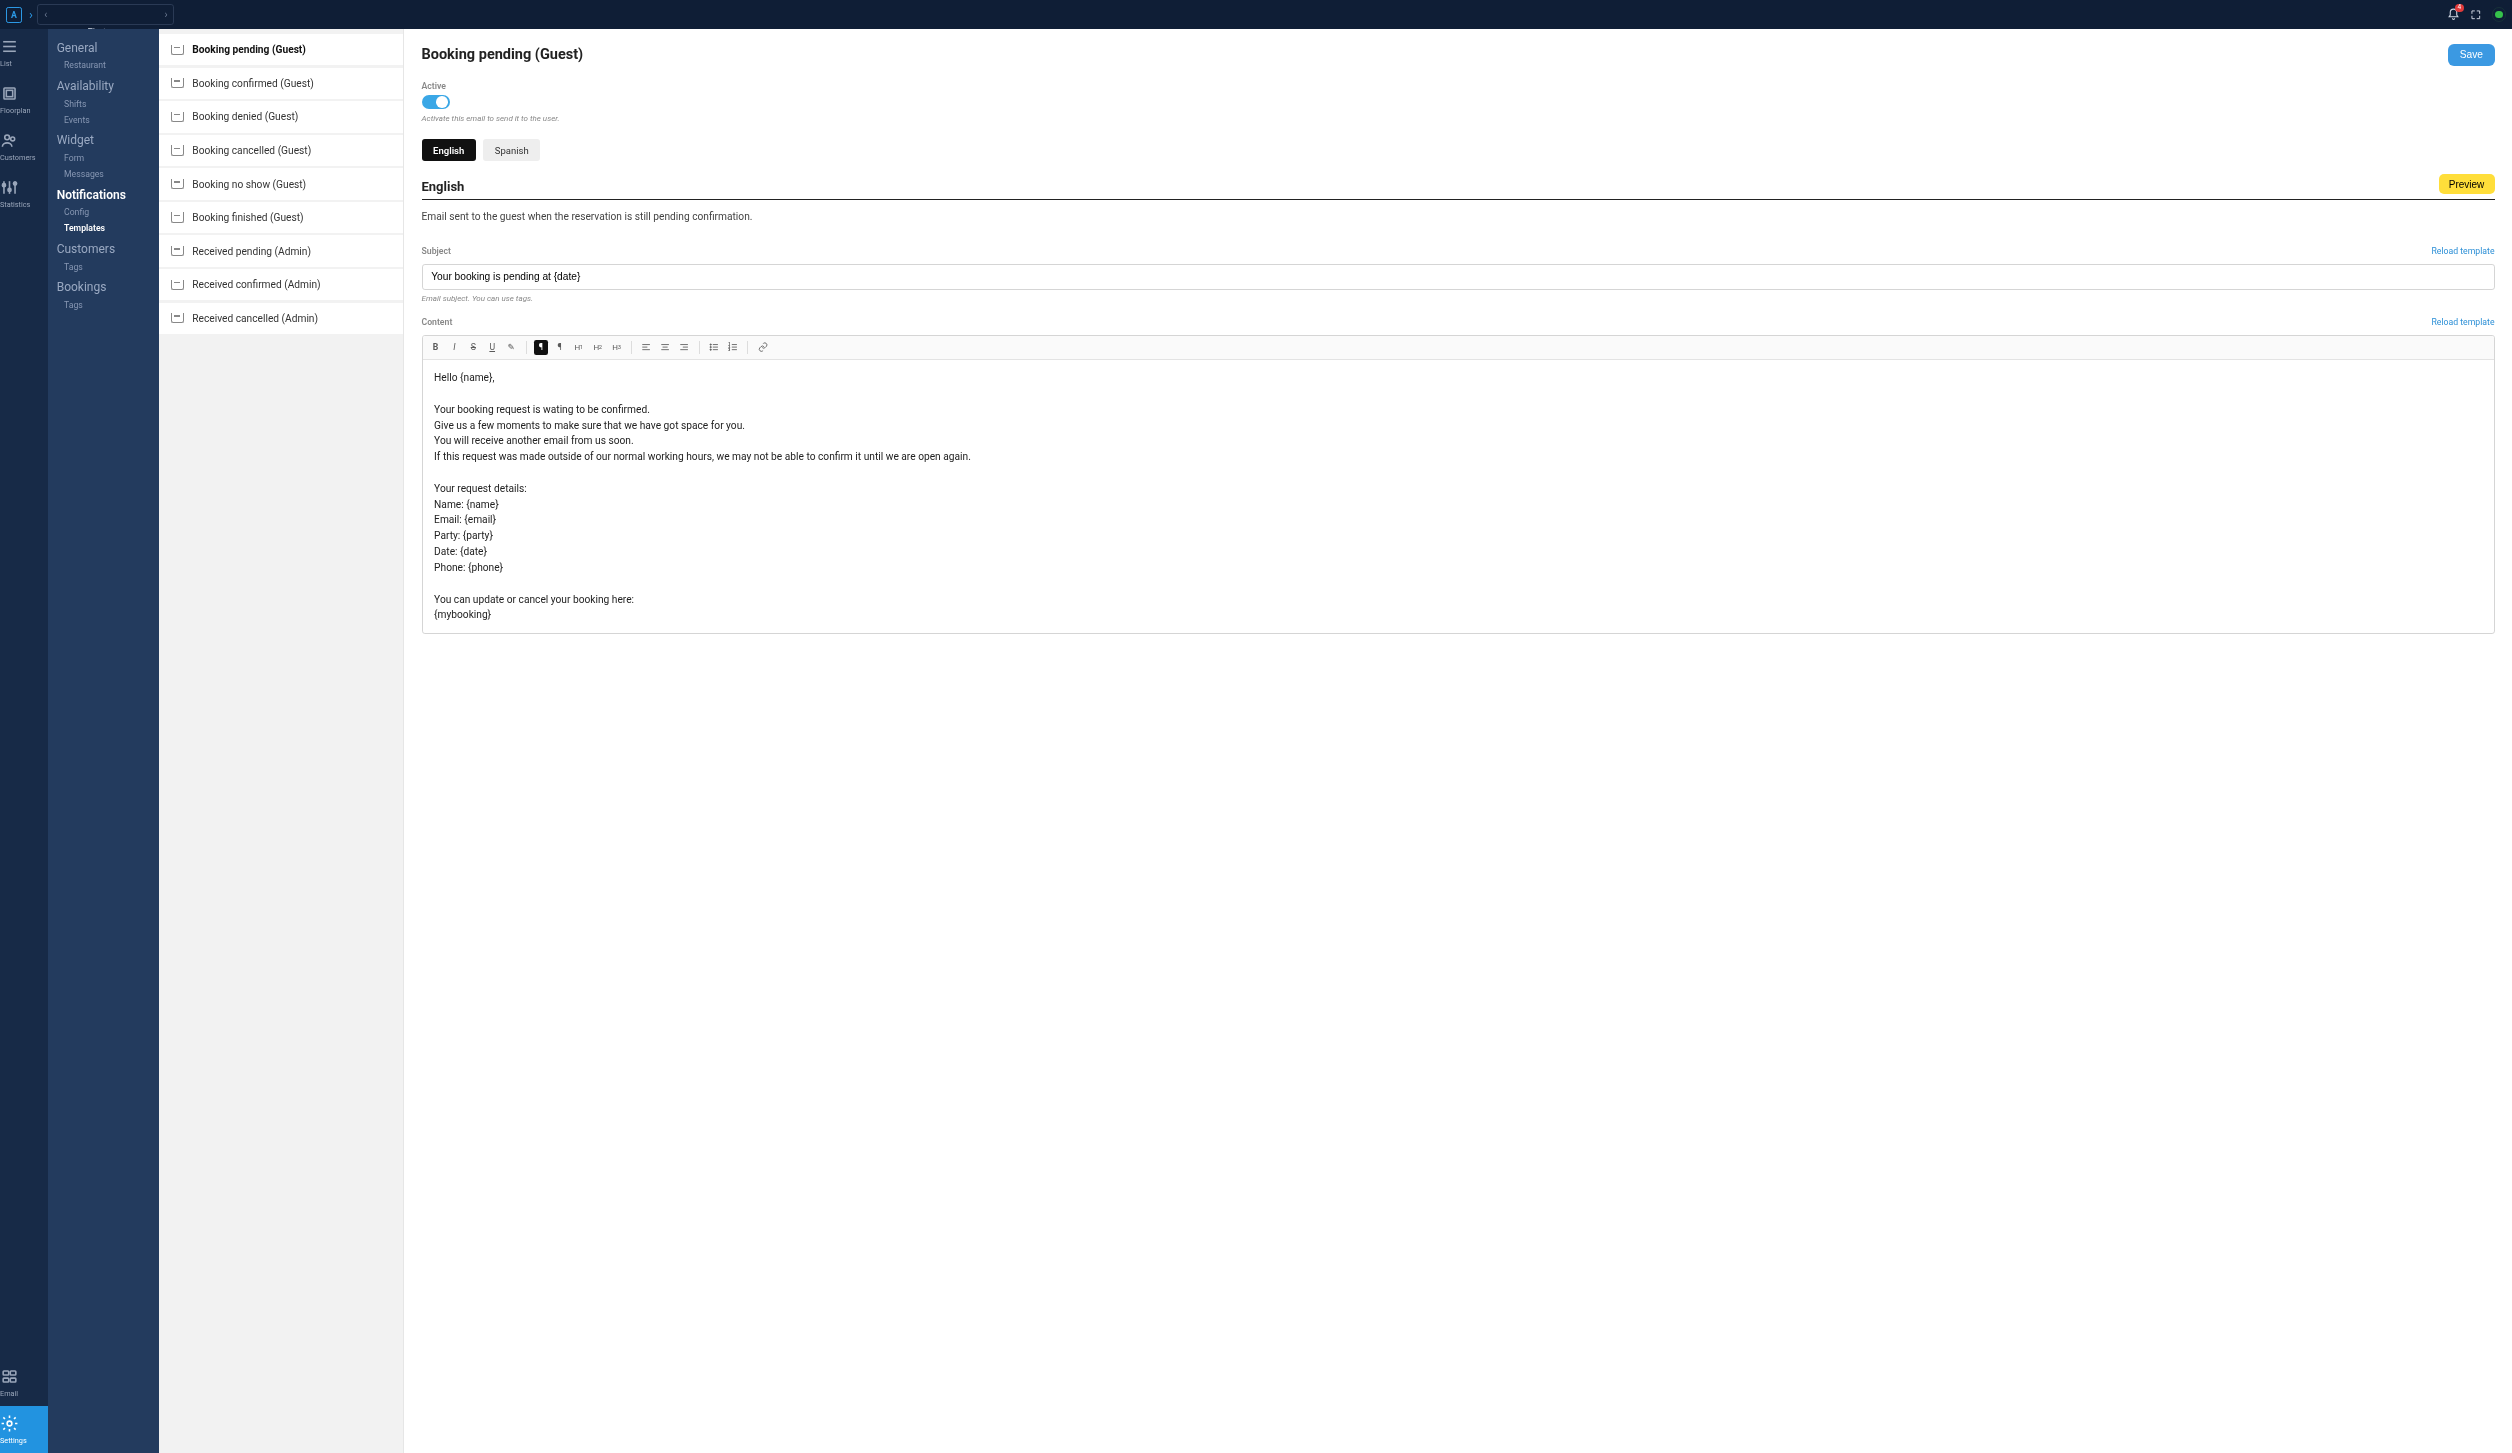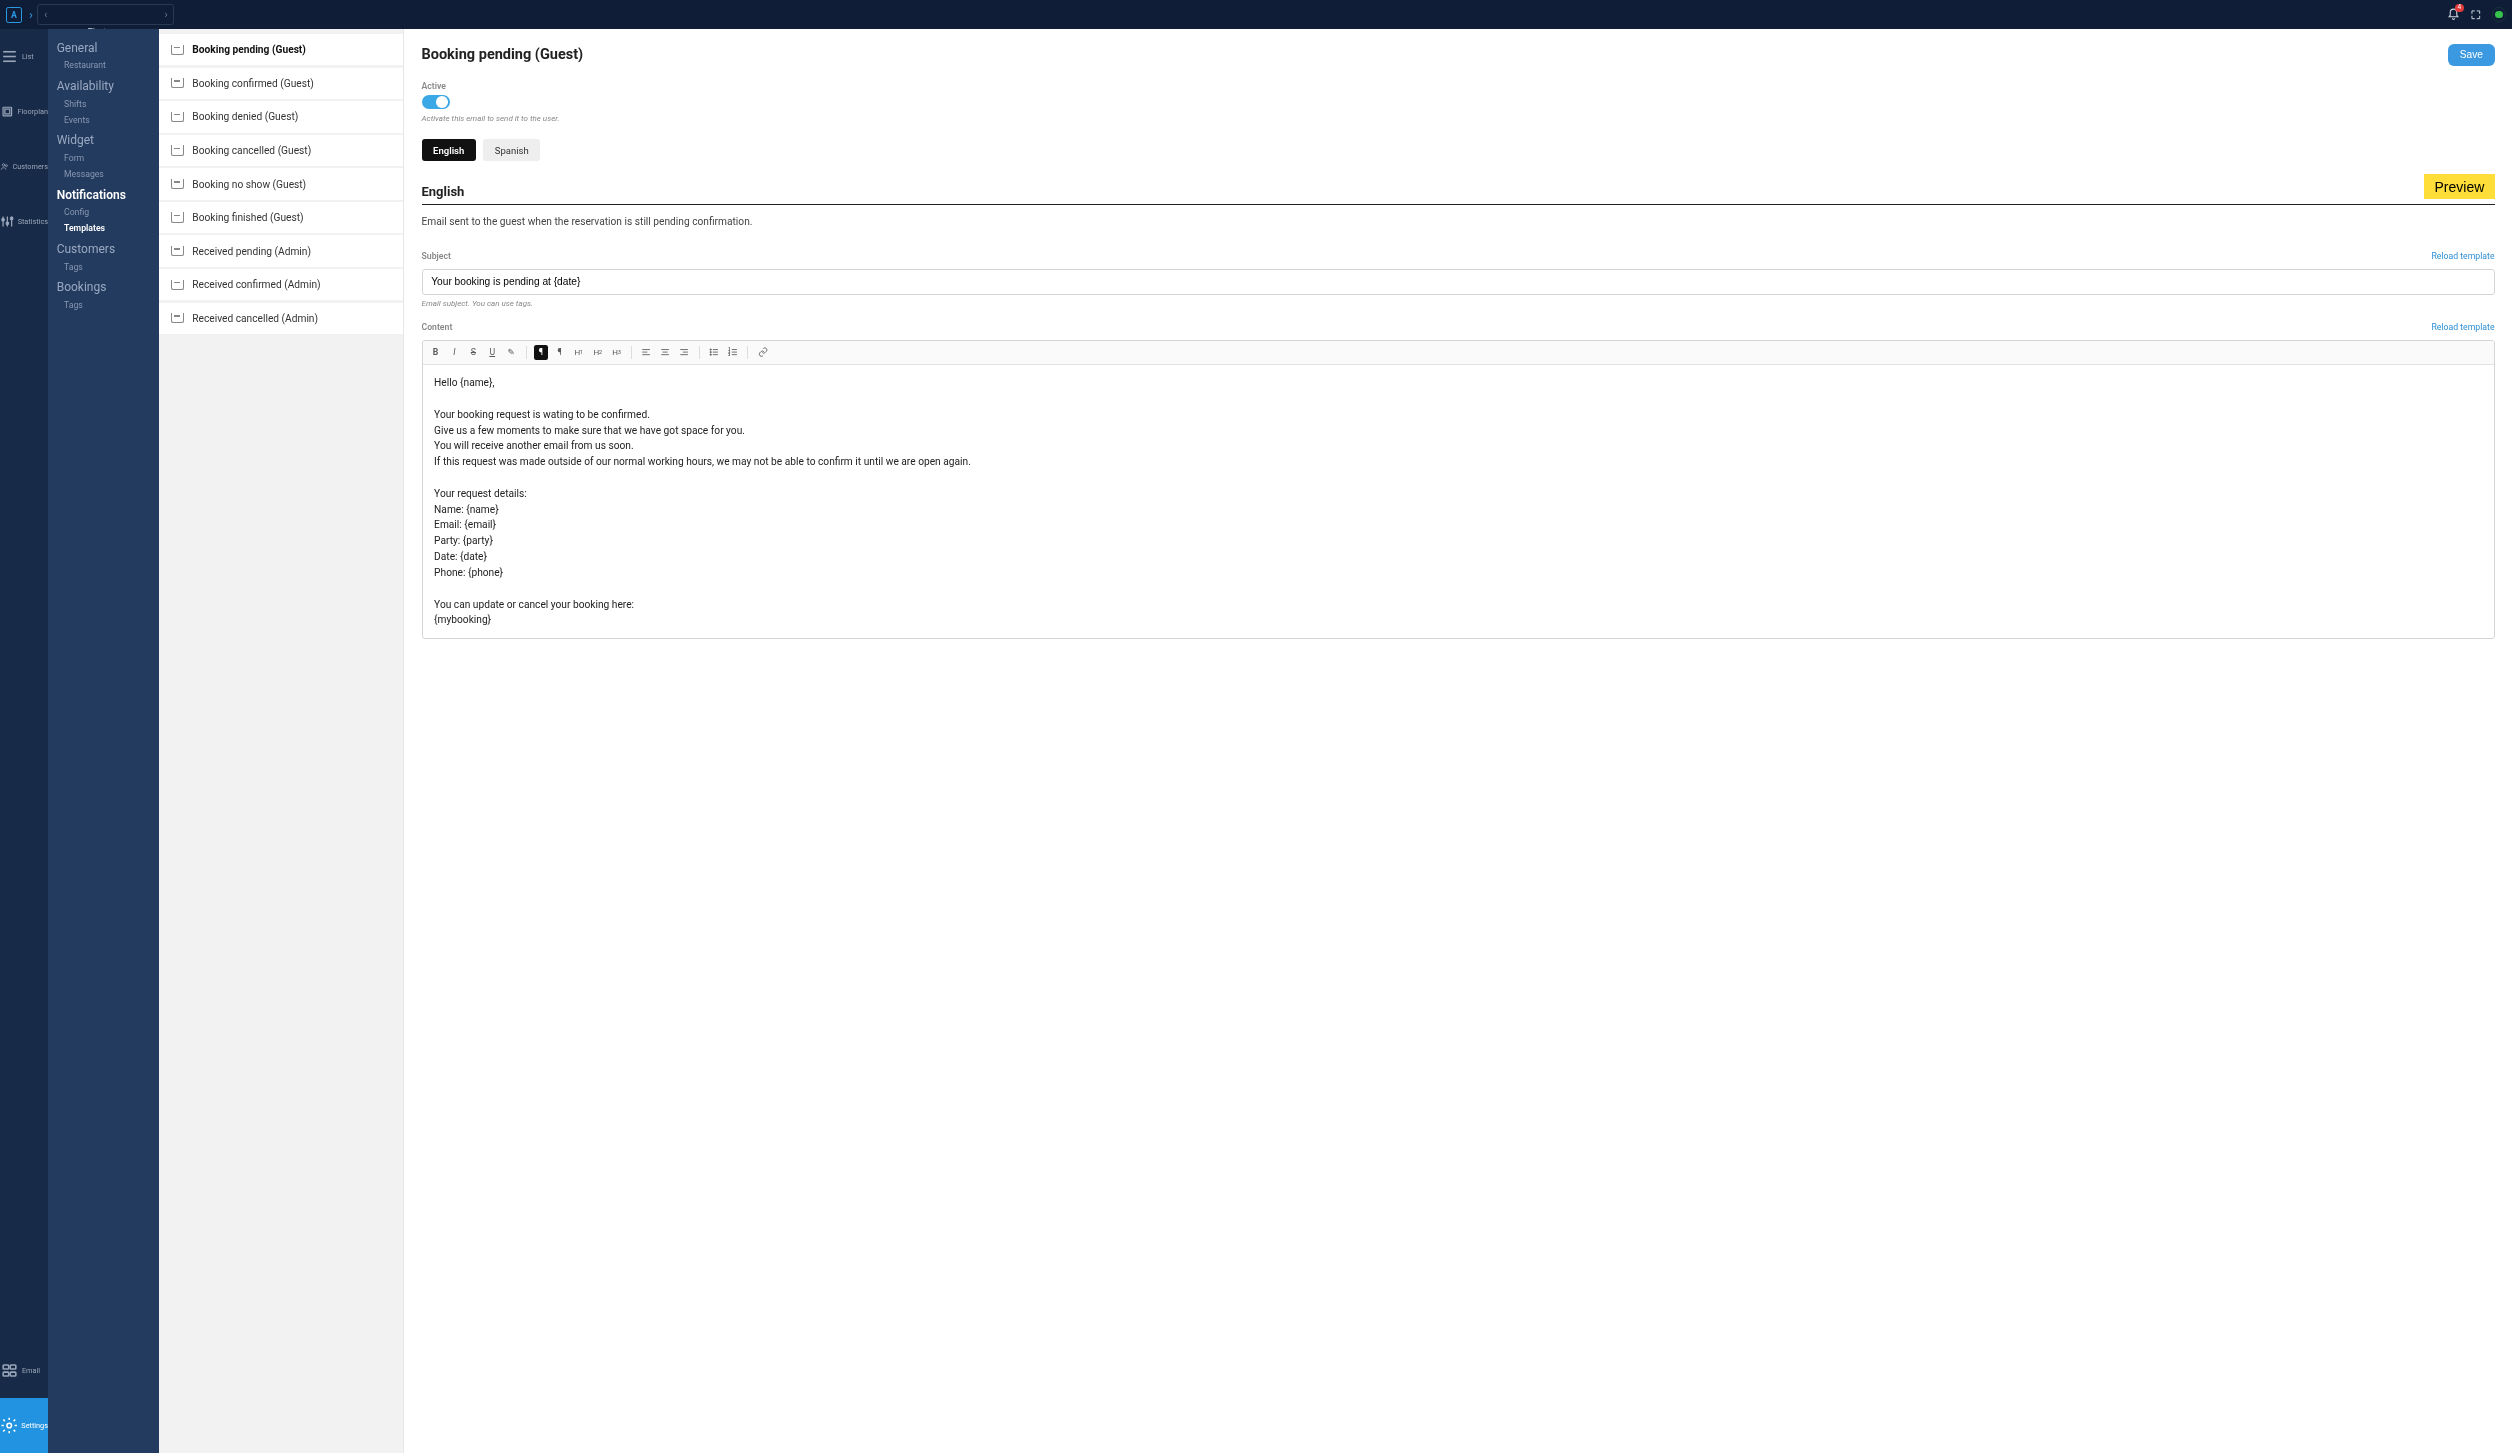--- a/index.html
+++ b/index.html
@@ -57,21 +57,21 @@
   
   .rail {
     width: 48px;
     background: #172a47;
     display: flex; flex-direction: column; align-items: center;
     color: #9aa6ba;
     font-size: 7.3px;
     flex-shrink: 0;
   }
   .rail .rail-item {
-    width: 100%; padding: 18px 0; display: flex; flex-direction: row; align-items: center; gap: 2.9px;
+    width: 100%; padding: 8px 0; display: flex; flex-direction: column; gap: 2.9px;
     cursor: pointer;
   }
   .rail .rail-item svg, .rail .rail-item .glyph { width: 19px; height: 19px; font-size:16px; display:flex;align-items:center;justify-content:center; }
   .rail .rail-spacer { flex: 1; }
   .rail .rail-item.active { background: #2293e0; color: #fff; }
 
   
   .settings-nav {
     width: 111px;
     background: #233b5e;
@@ -142,22 +142,22 @@
     padding: 5.8px 11.6px; border-radius: 2.9px; background: #eee; color: #333; cursor: pointer; font-size:9.5px;
   }
   .lang-tab.active { background: #111; color: #fff; font-weight:600; }
 
   .lang-header-row {
     display: flex; align-items: flex-end; justify-content: space-between;
     border-bottom: 1.5px solid #222; padding-bottom: 4.4px; margin-bottom: 11.6px;
   }
   .lang-header-row h2 { font-size: 13px; font-weight: 700; }
   .preview-btn {
-    background: #ffde3a; border: none; border-radius: 0;
-    padding: 4.4px 10.2px; font-size: 14px; cursor: pointer; font-weight: 500;
+    background: #ffde3a; border: none; border-radius: 5px;
+    padding: 4.4px 10.2px; font-size: 10px; cursor: pointer; font-weight: 500;
   }
 
   .description { font-size: 10.2px; color: #444; margin-bottom: 24px; }
 
   .section-row { display: flex; justify-content: space-between; align-items: baseline; margin-bottom: 2.9px; }
   .reload-link { color: #2c8fd6; font-size: 8.7px; cursor: pointer; }
 
   .text-input {
     width: 100%; border: 0.7px solid #d5d5d5; border-radius: 2.9px;
     padding: 6.5px 8.7px; font-size: 10.2px; outline: none;

